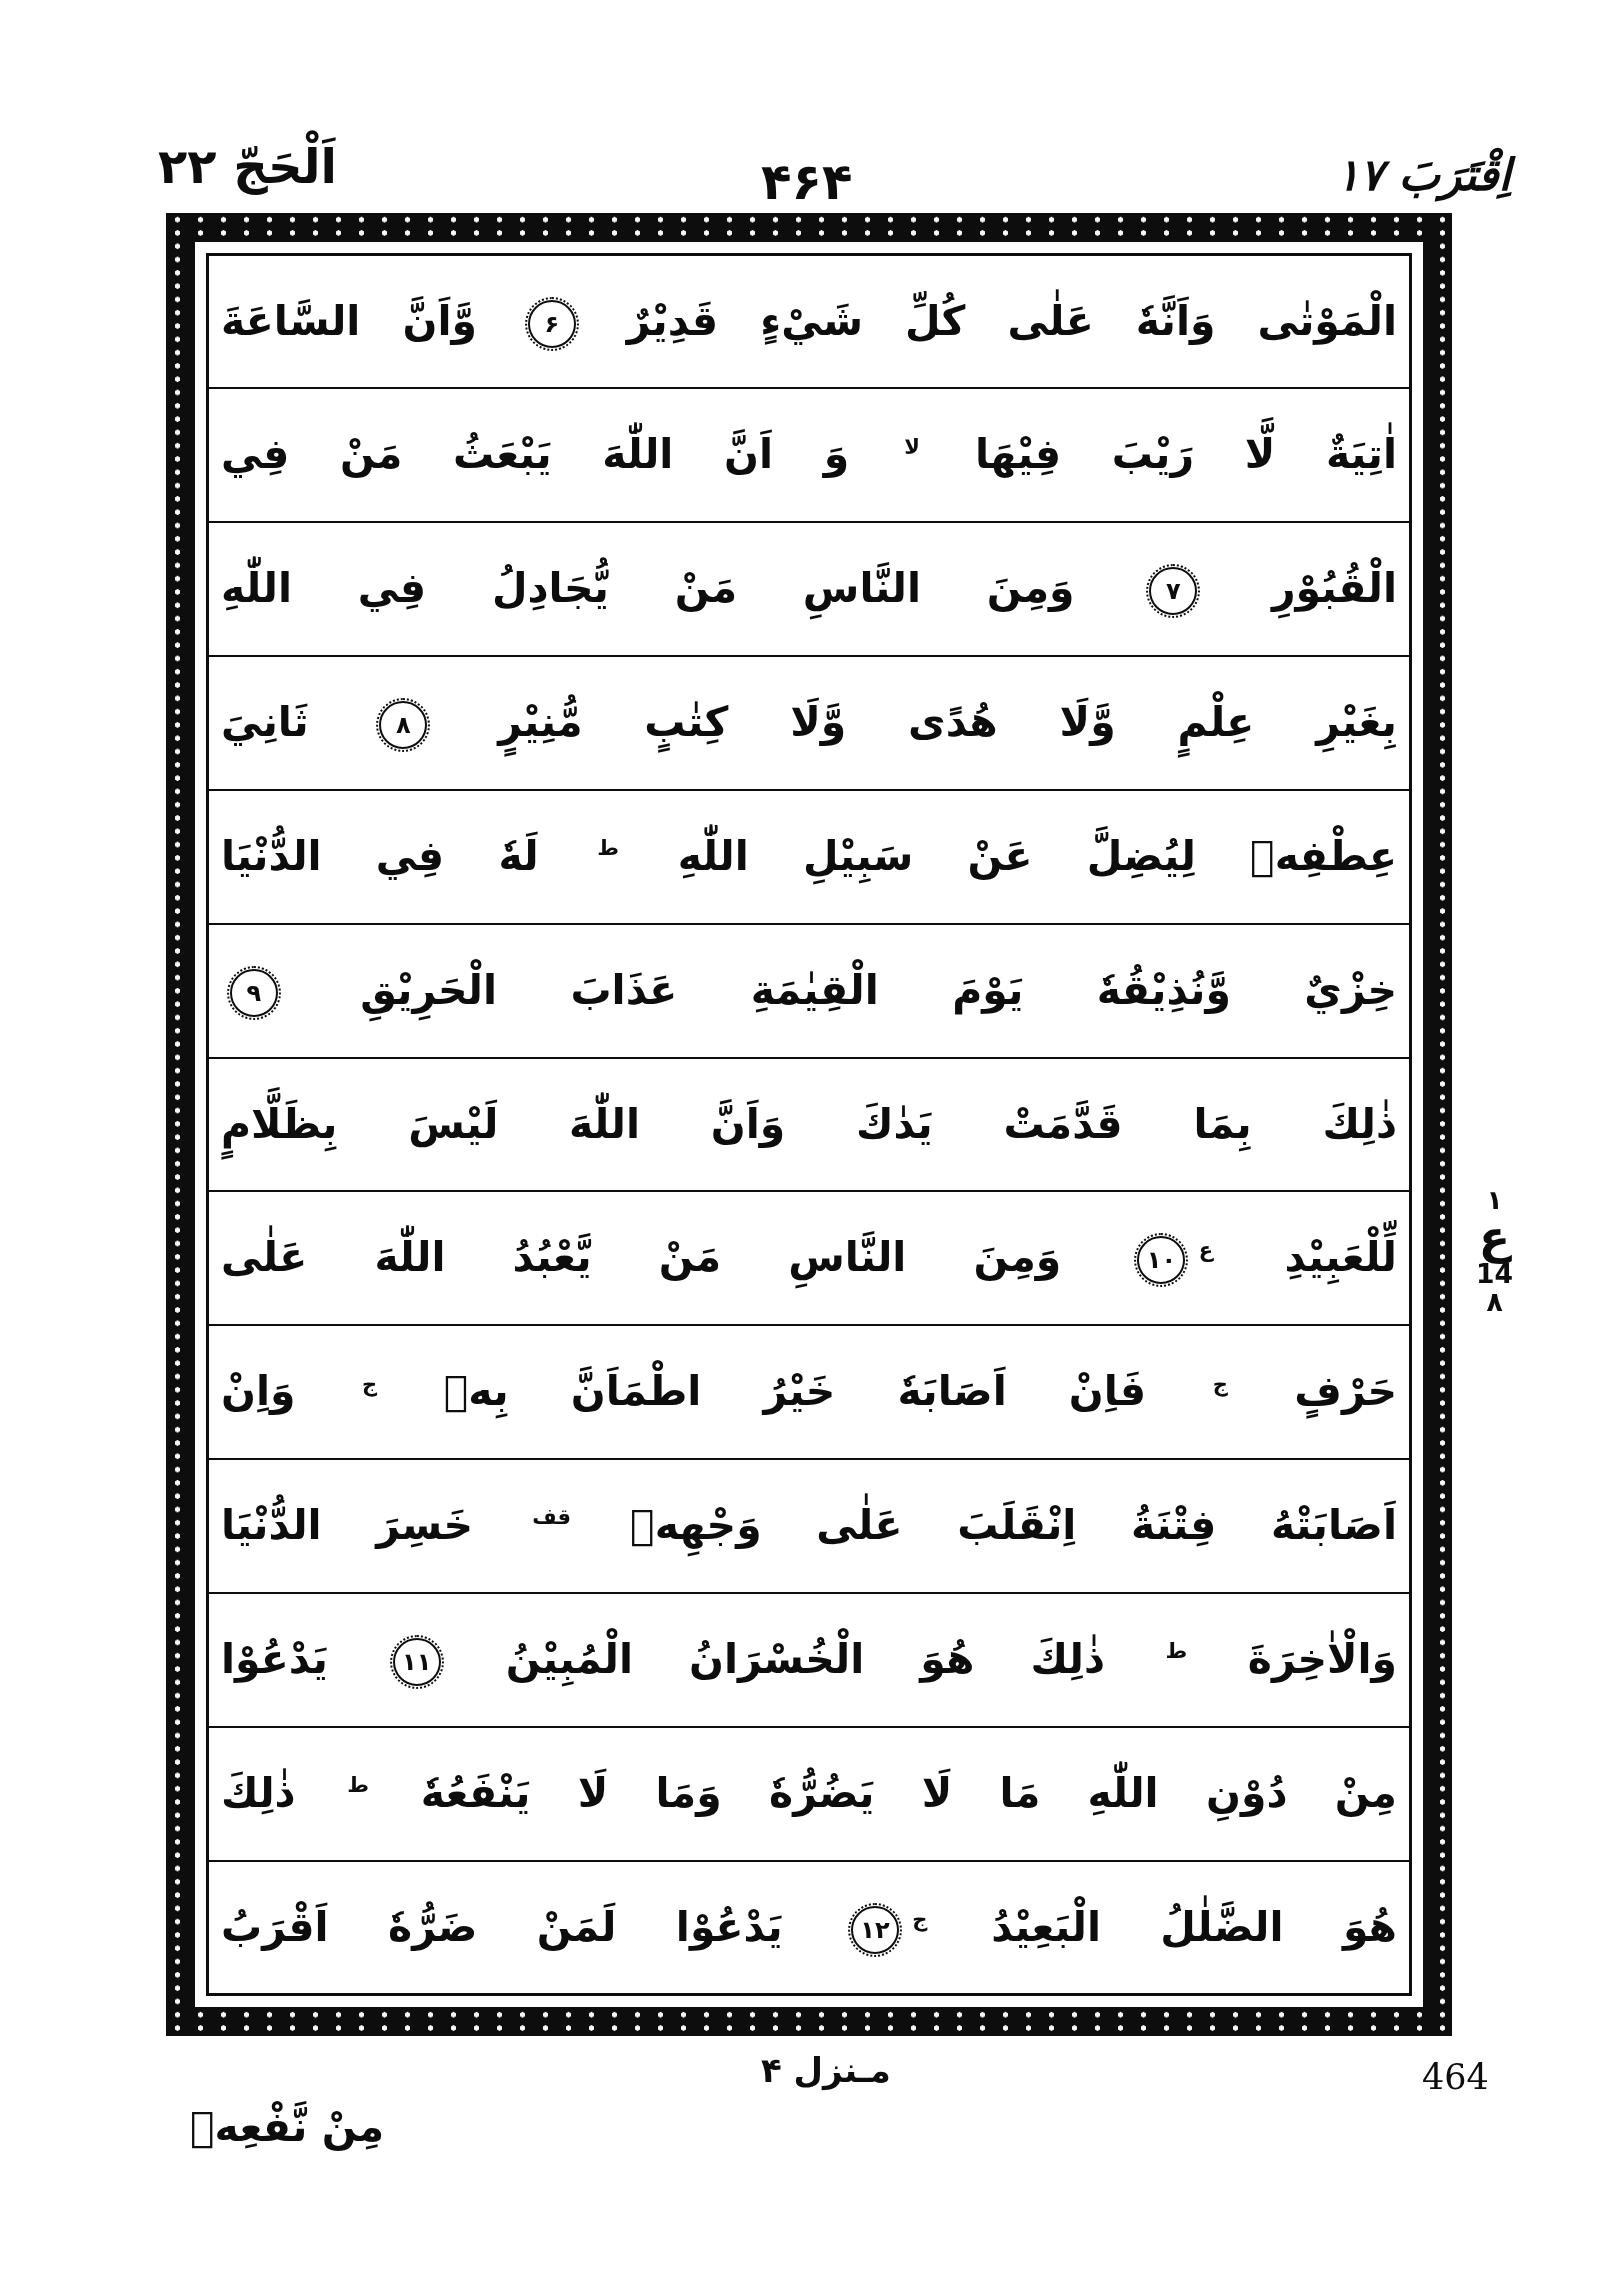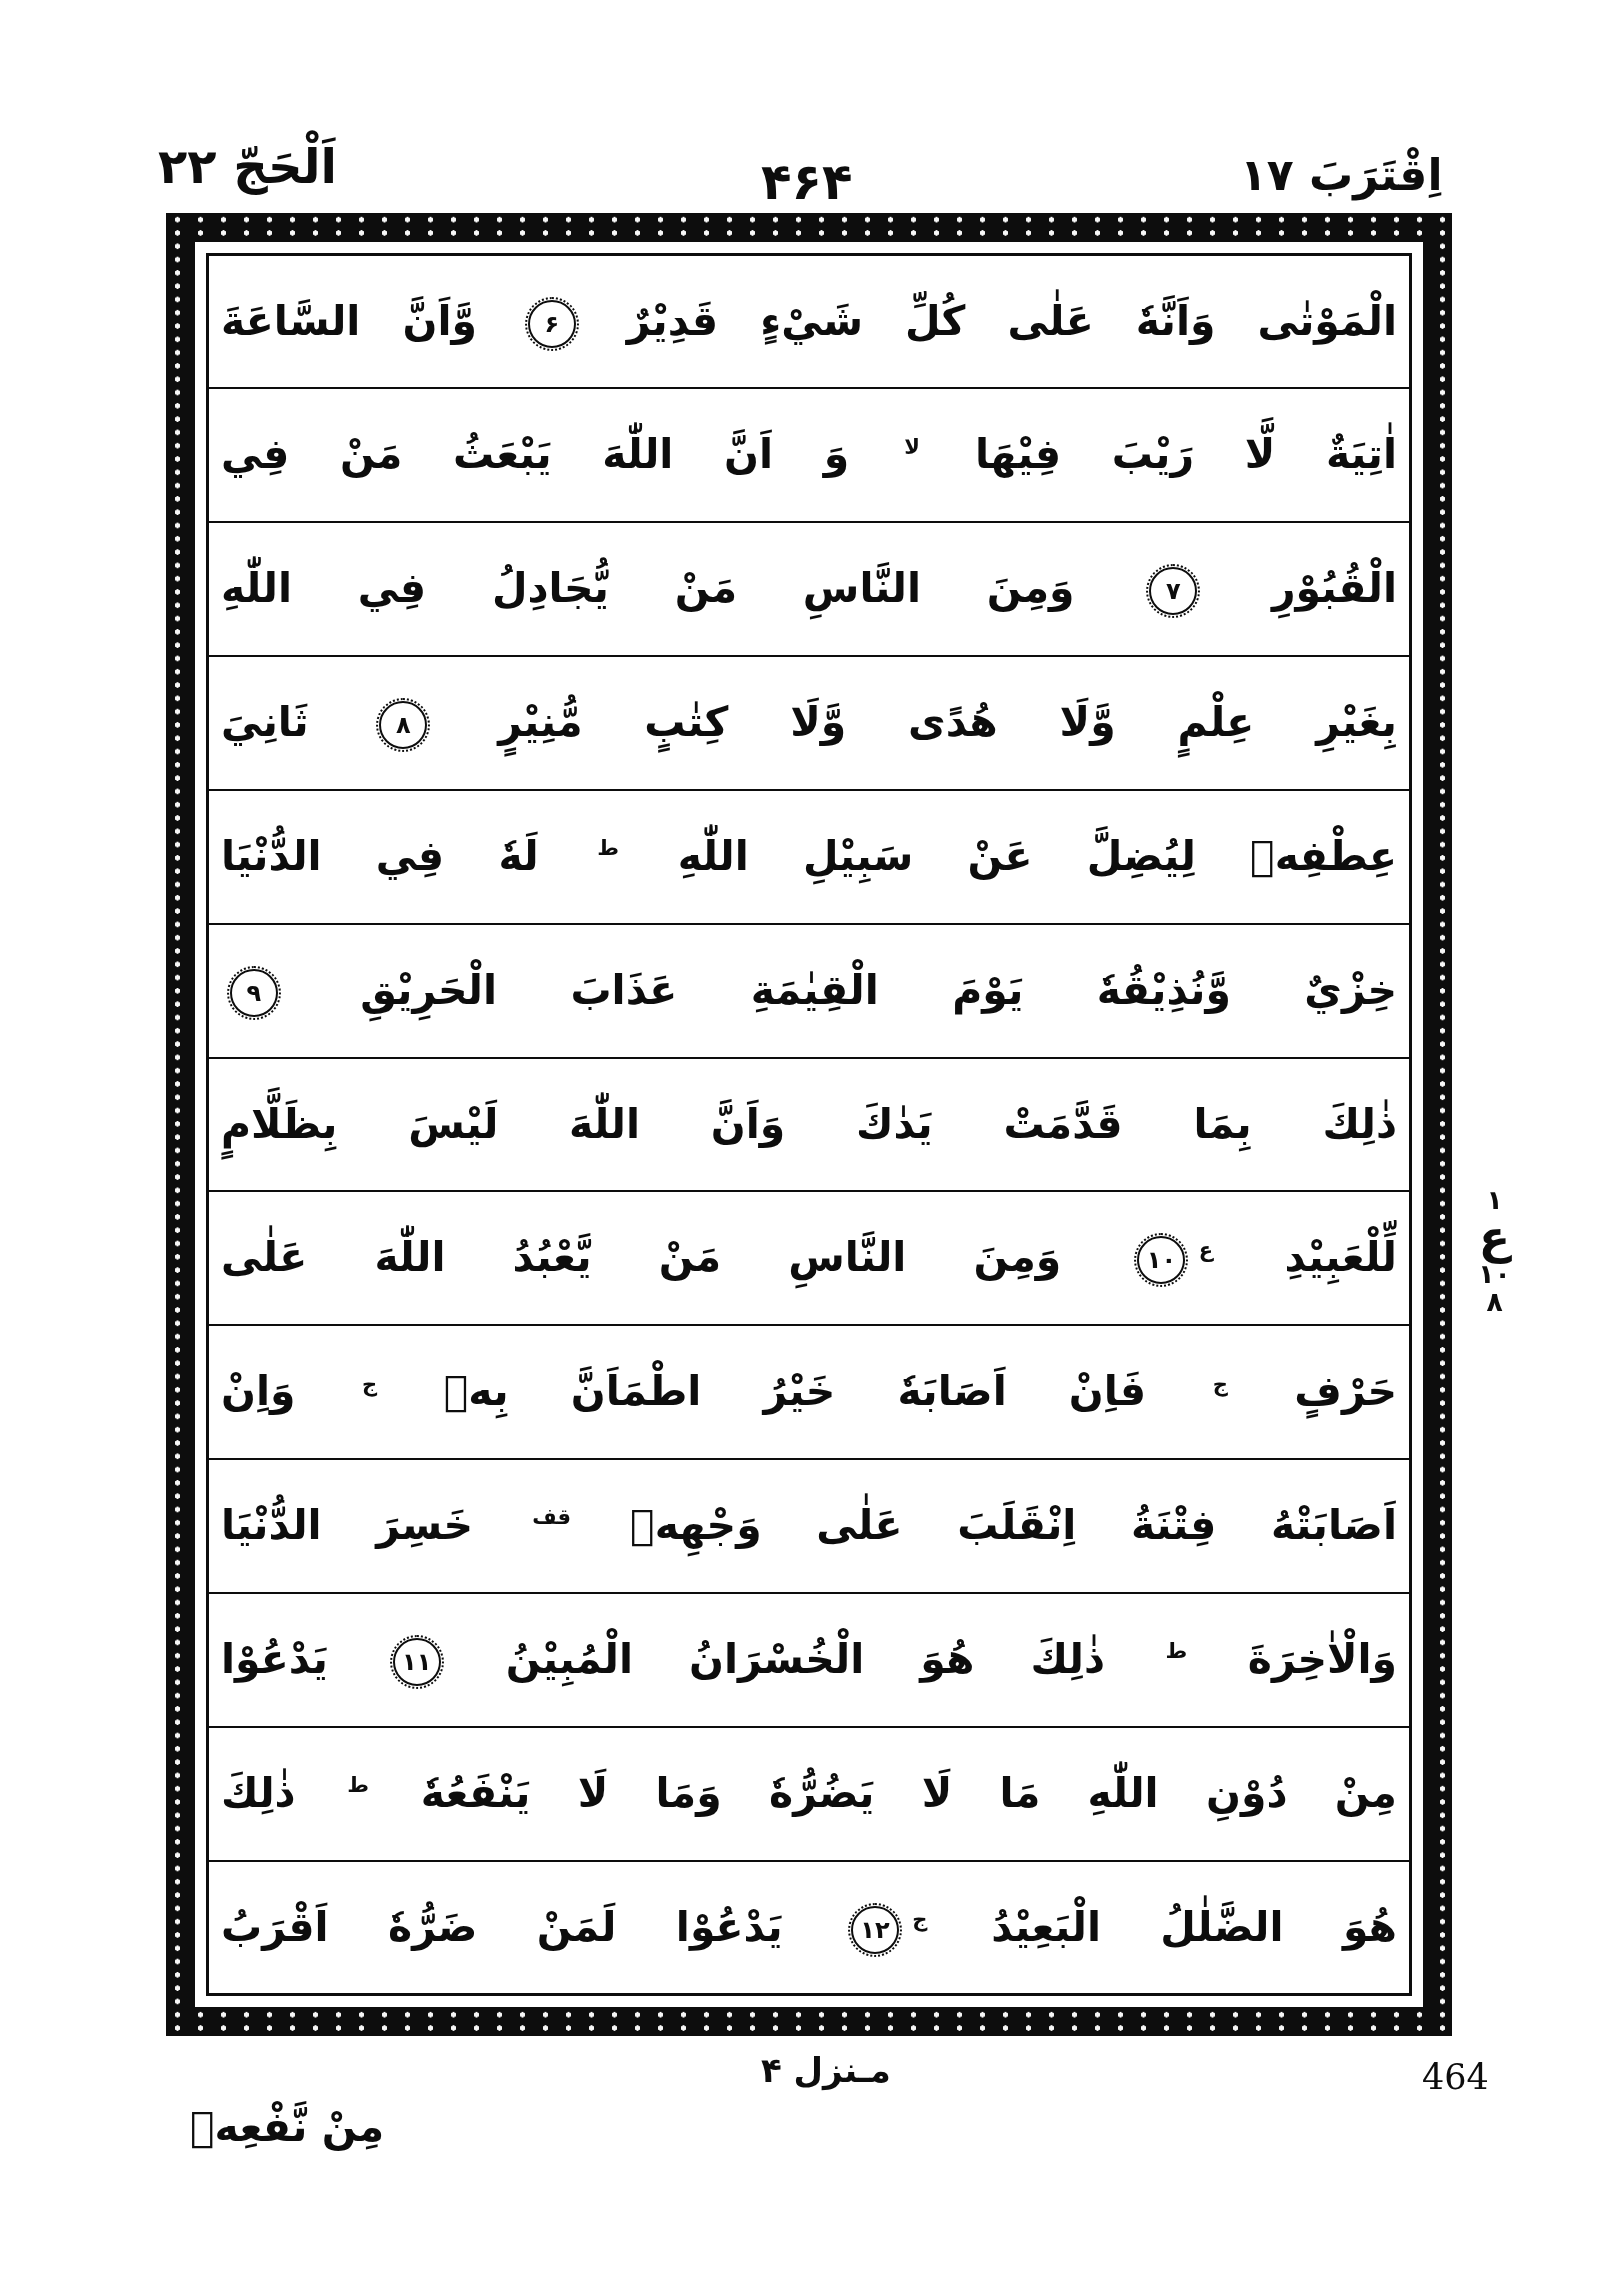--- a/index.html
+++ b/index.html
@@ -3,21 +3,21 @@
 <meta charset="utf-8">
 <style>
   html,body{margin:0;padding:0;}
   body{
     width:1622px;height:2270px;position:relative;background:#ffffff;
     font-family:"DejaVu Sans", sans-serif;color:#0d0d0d;overflow:hidden;
   }
   .hdr{position:absolute;font-weight:bold;white-space:nowrap;}
   .hdr-left{left:158px;top:138px;font-size:48px;}
   .hdr-center{left:761px;top:153px;font-size:50px;letter-spacing:5.3px;}
-  .hdr-right{left:1240px;top:149px;font-size:44px;}
+  .hdr-right{left:1336px;top:149px;font-size:44px;font-style:italic;}
 
   
   .frame{
     position:absolute;left:166px;top:213px;width:1286px;height:1823px;
     box-sizing:border-box;
   }
   .band{
     width:100%;height:100%;box-sizing:border-box;padding:29px;
     background-color:#0d0d0d;
     background-image:radial-gradient(circle 4.4px at center,#f7f7f7 55%,rgba(0,0,0,0) 62%);
@@ -81,20 +81,20 @@
           <div class="row" dir="rtl"><span>مِنْ دُوْنِ اللّٰهِ مَا لَا يَضُرُّهٗ وَمَا لَا يَنْفَعُهٗ </span><span class="waqf">ط</span><span> ذٰلِكَ</span></div>
           <div class="row" dir="rtl"><span>هُوَ الضَّلٰلُ الْبَعِيْدُ </span><span class="waqf">ج</span><span class="verse-badge">۱۲</span><span> يَدْعُوْا لَمَنْ ضَرُّهٗ اَقْرَبُ</span></div>
         </div>
     </div>
   </div>
 </div>
 
 <div class="ruku" dir="rtl">
   <span class="n">١</span>
   <span class="ain">ع</span>
-  <span class="n">١٠</span>
+  <span class="n">14</span>
   <span class="n">٨</span>
 </div>
 
 <div class="catchword" dir="rtl">مِنْ نَّفْعِهٖ</div>
 <div class="manzil" dir="rtl">مـنزل ۴</div>
 <div class="pagenum">464</div>
 
 
 </body></html>

